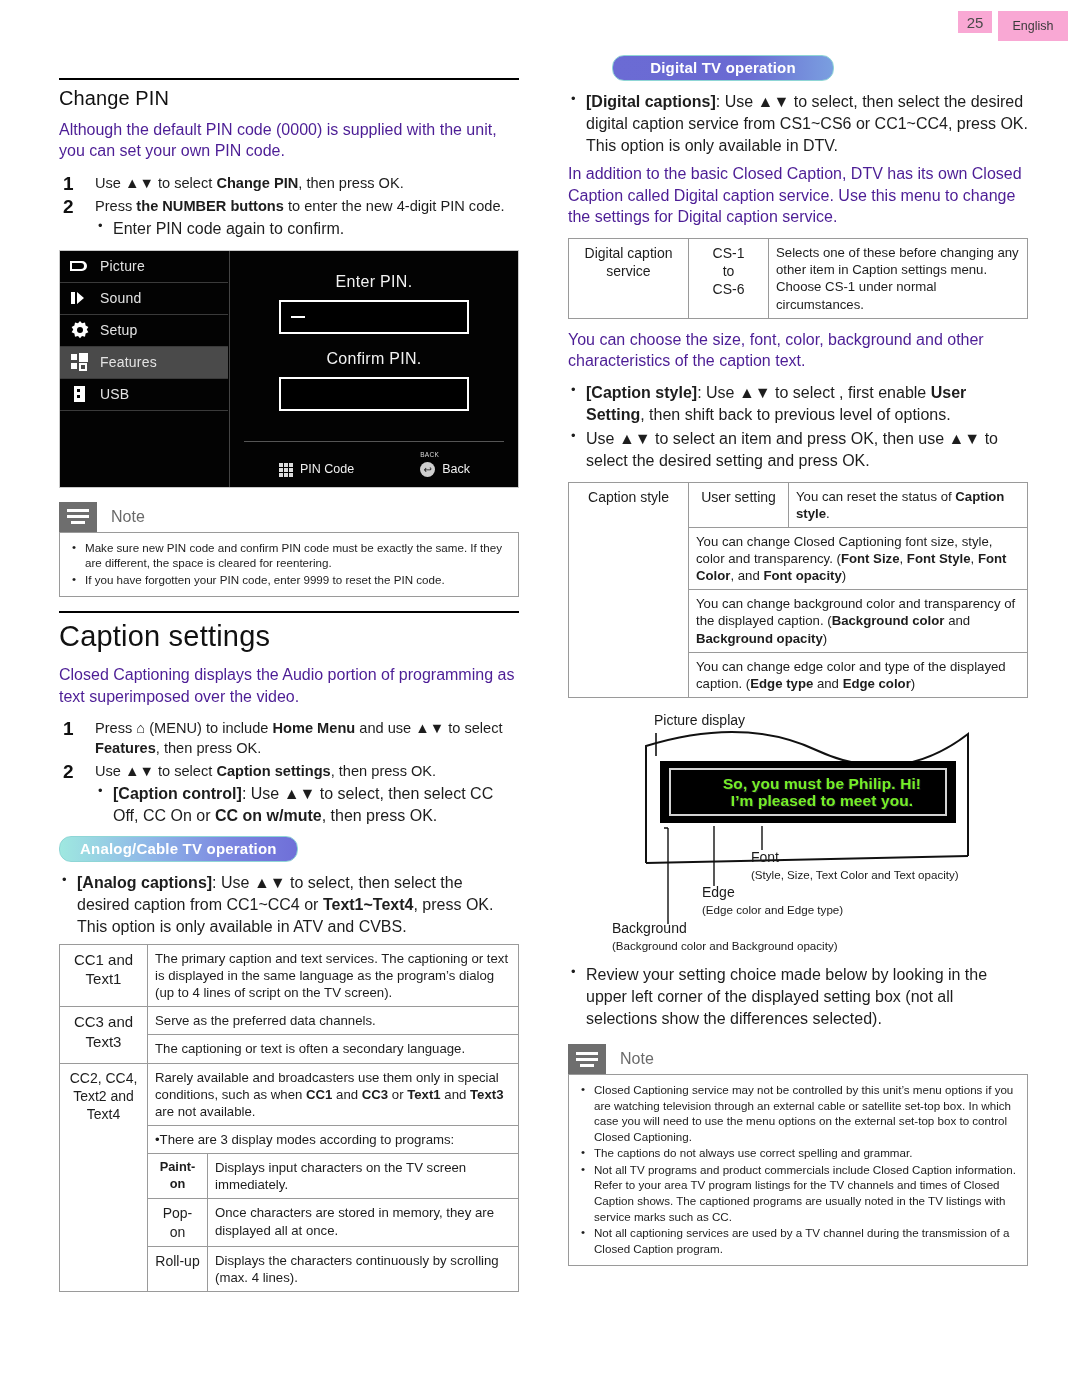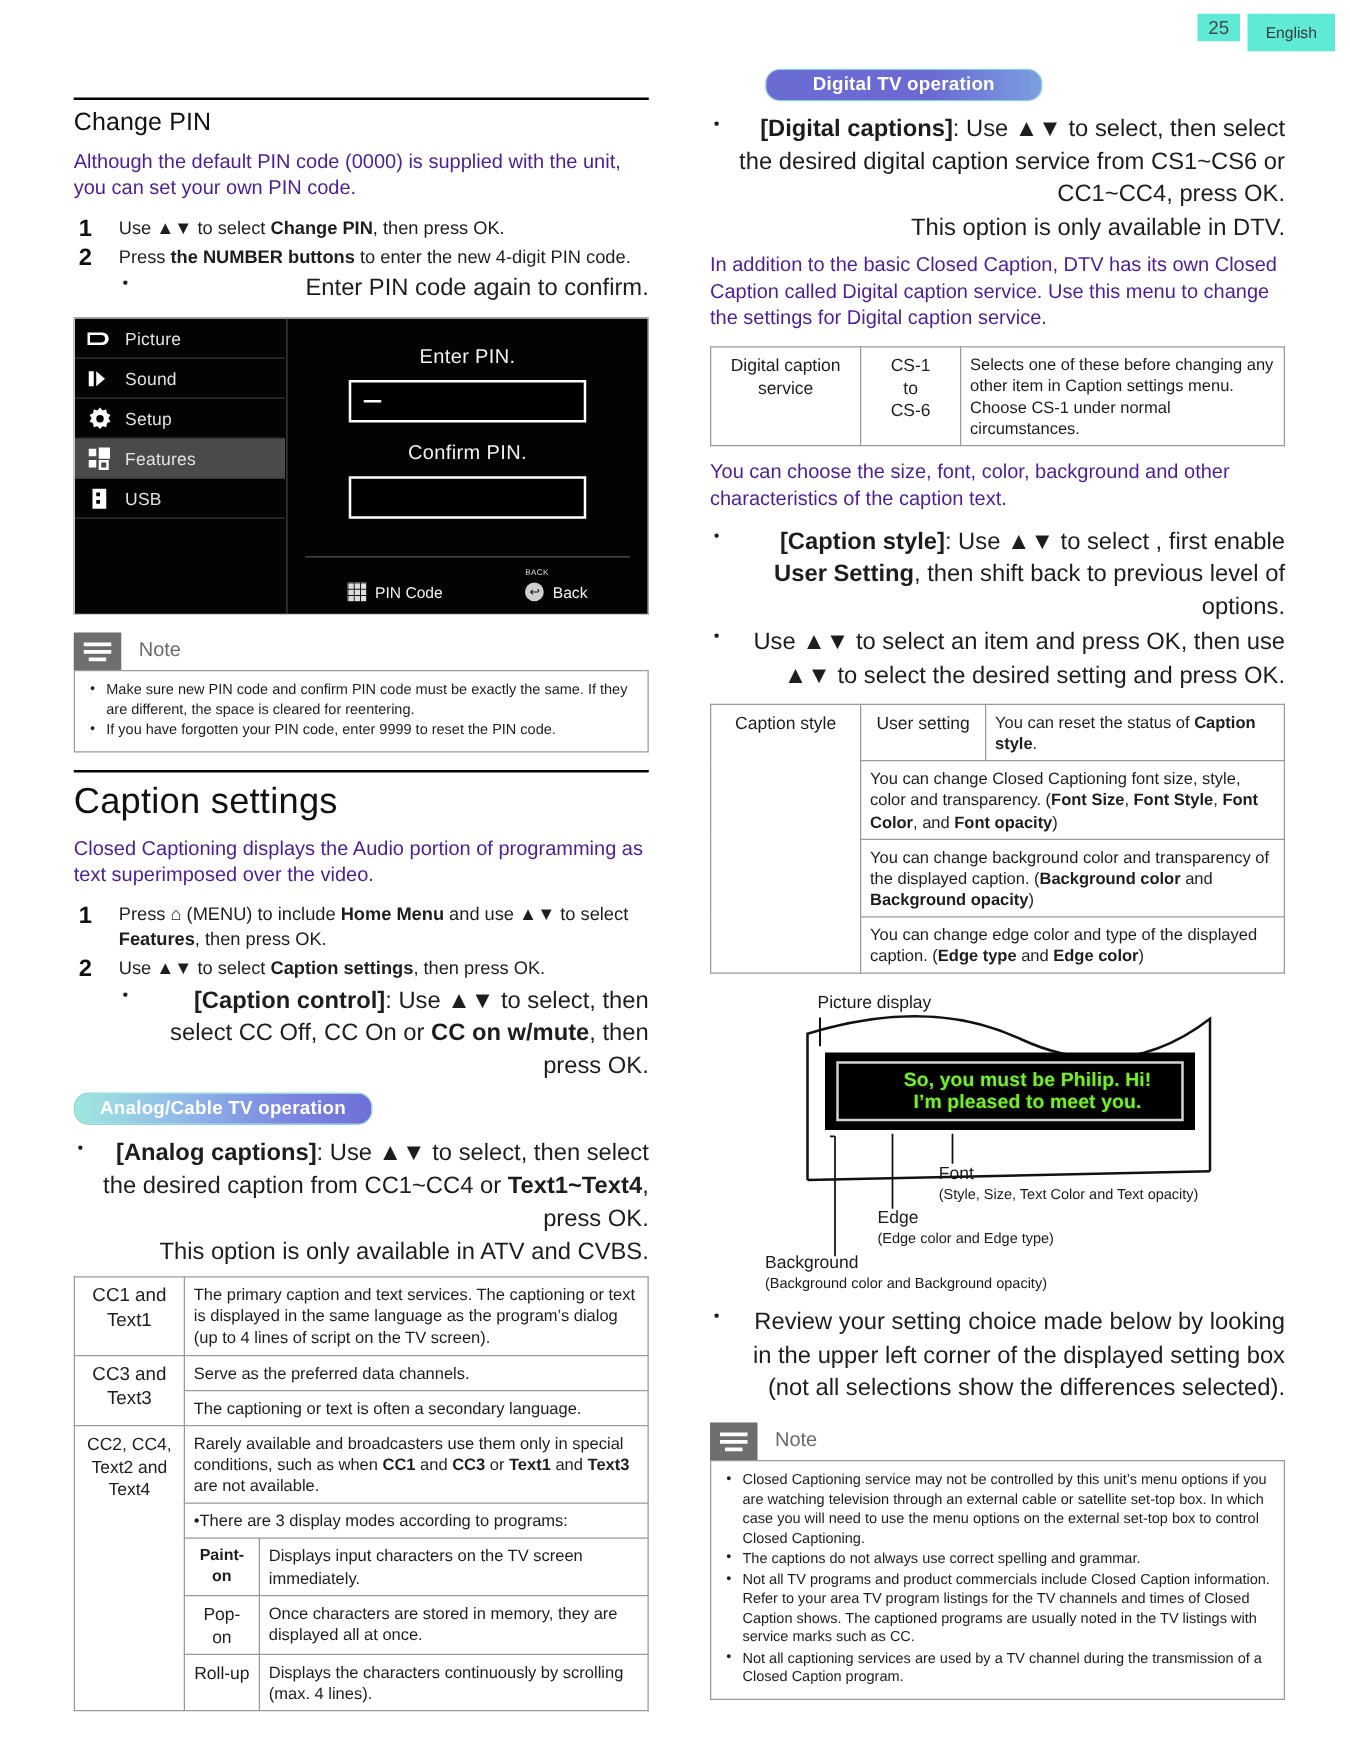--- a/index.html
+++ b/index.html
@@ -12,21 +12,21 @@
     position:relative;
     overflow:hidden;
   }
 
   
   .page-header{
     position:absolute; top:11px; right:12px;
     display:flex; gap:6px; align-items:stretch;
   }
   .hdr-box{
-    background:#5eead4; color:#555;
+    background:#f9a8d4; color:#555;
     display:flex; align-items:center; justify-content:center;
     font-size:13px;
   }
   .hdr-page{ width:34px; height:22px; font-size:15px; color:#4a4a4a; }
   .hdr-lang{ width:70px; height:30px; font-size:12.5px; color:#3a3a3a; }
 
   
   .col{ position:absolute; top:0; width:460px; }
   .col-left{ left:59px; }
   .col-right{ left:568px; }
@@ -48,21 +48,21 @@
     position:relative; padding-left:36px; margin-bottom:3px;
     font-size:14.6px; line-height:1.38; color:#1d1d1d;
   }
   ol.steps > li .num{
     position:absolute; left:4px; top:-2px;
     font-size:19px; font-weight:700; color:#111;
   }
   ul.bul{ list-style:none; margin:2px 0 0 0; padding:0; }
   ul.bul > li{
     position:relative; padding-left:18px; margin-bottom:2px;
-    font-size:19px; line-height:1.38; color:#1d1d1d;text-align:right;
+    font-size:16px; line-height:1.38; color:#1d1d1d;
   }
   ul.bul > li:before{
     content:"\2022"; position:absolute; left:3px; top:-1px; font-size:13px;
   }
   .indent-bul{ margin-left:36px; }
   b{ font-weight:700; }
 
   
   .tv{
     position:relative; width:460px; height:238px;

